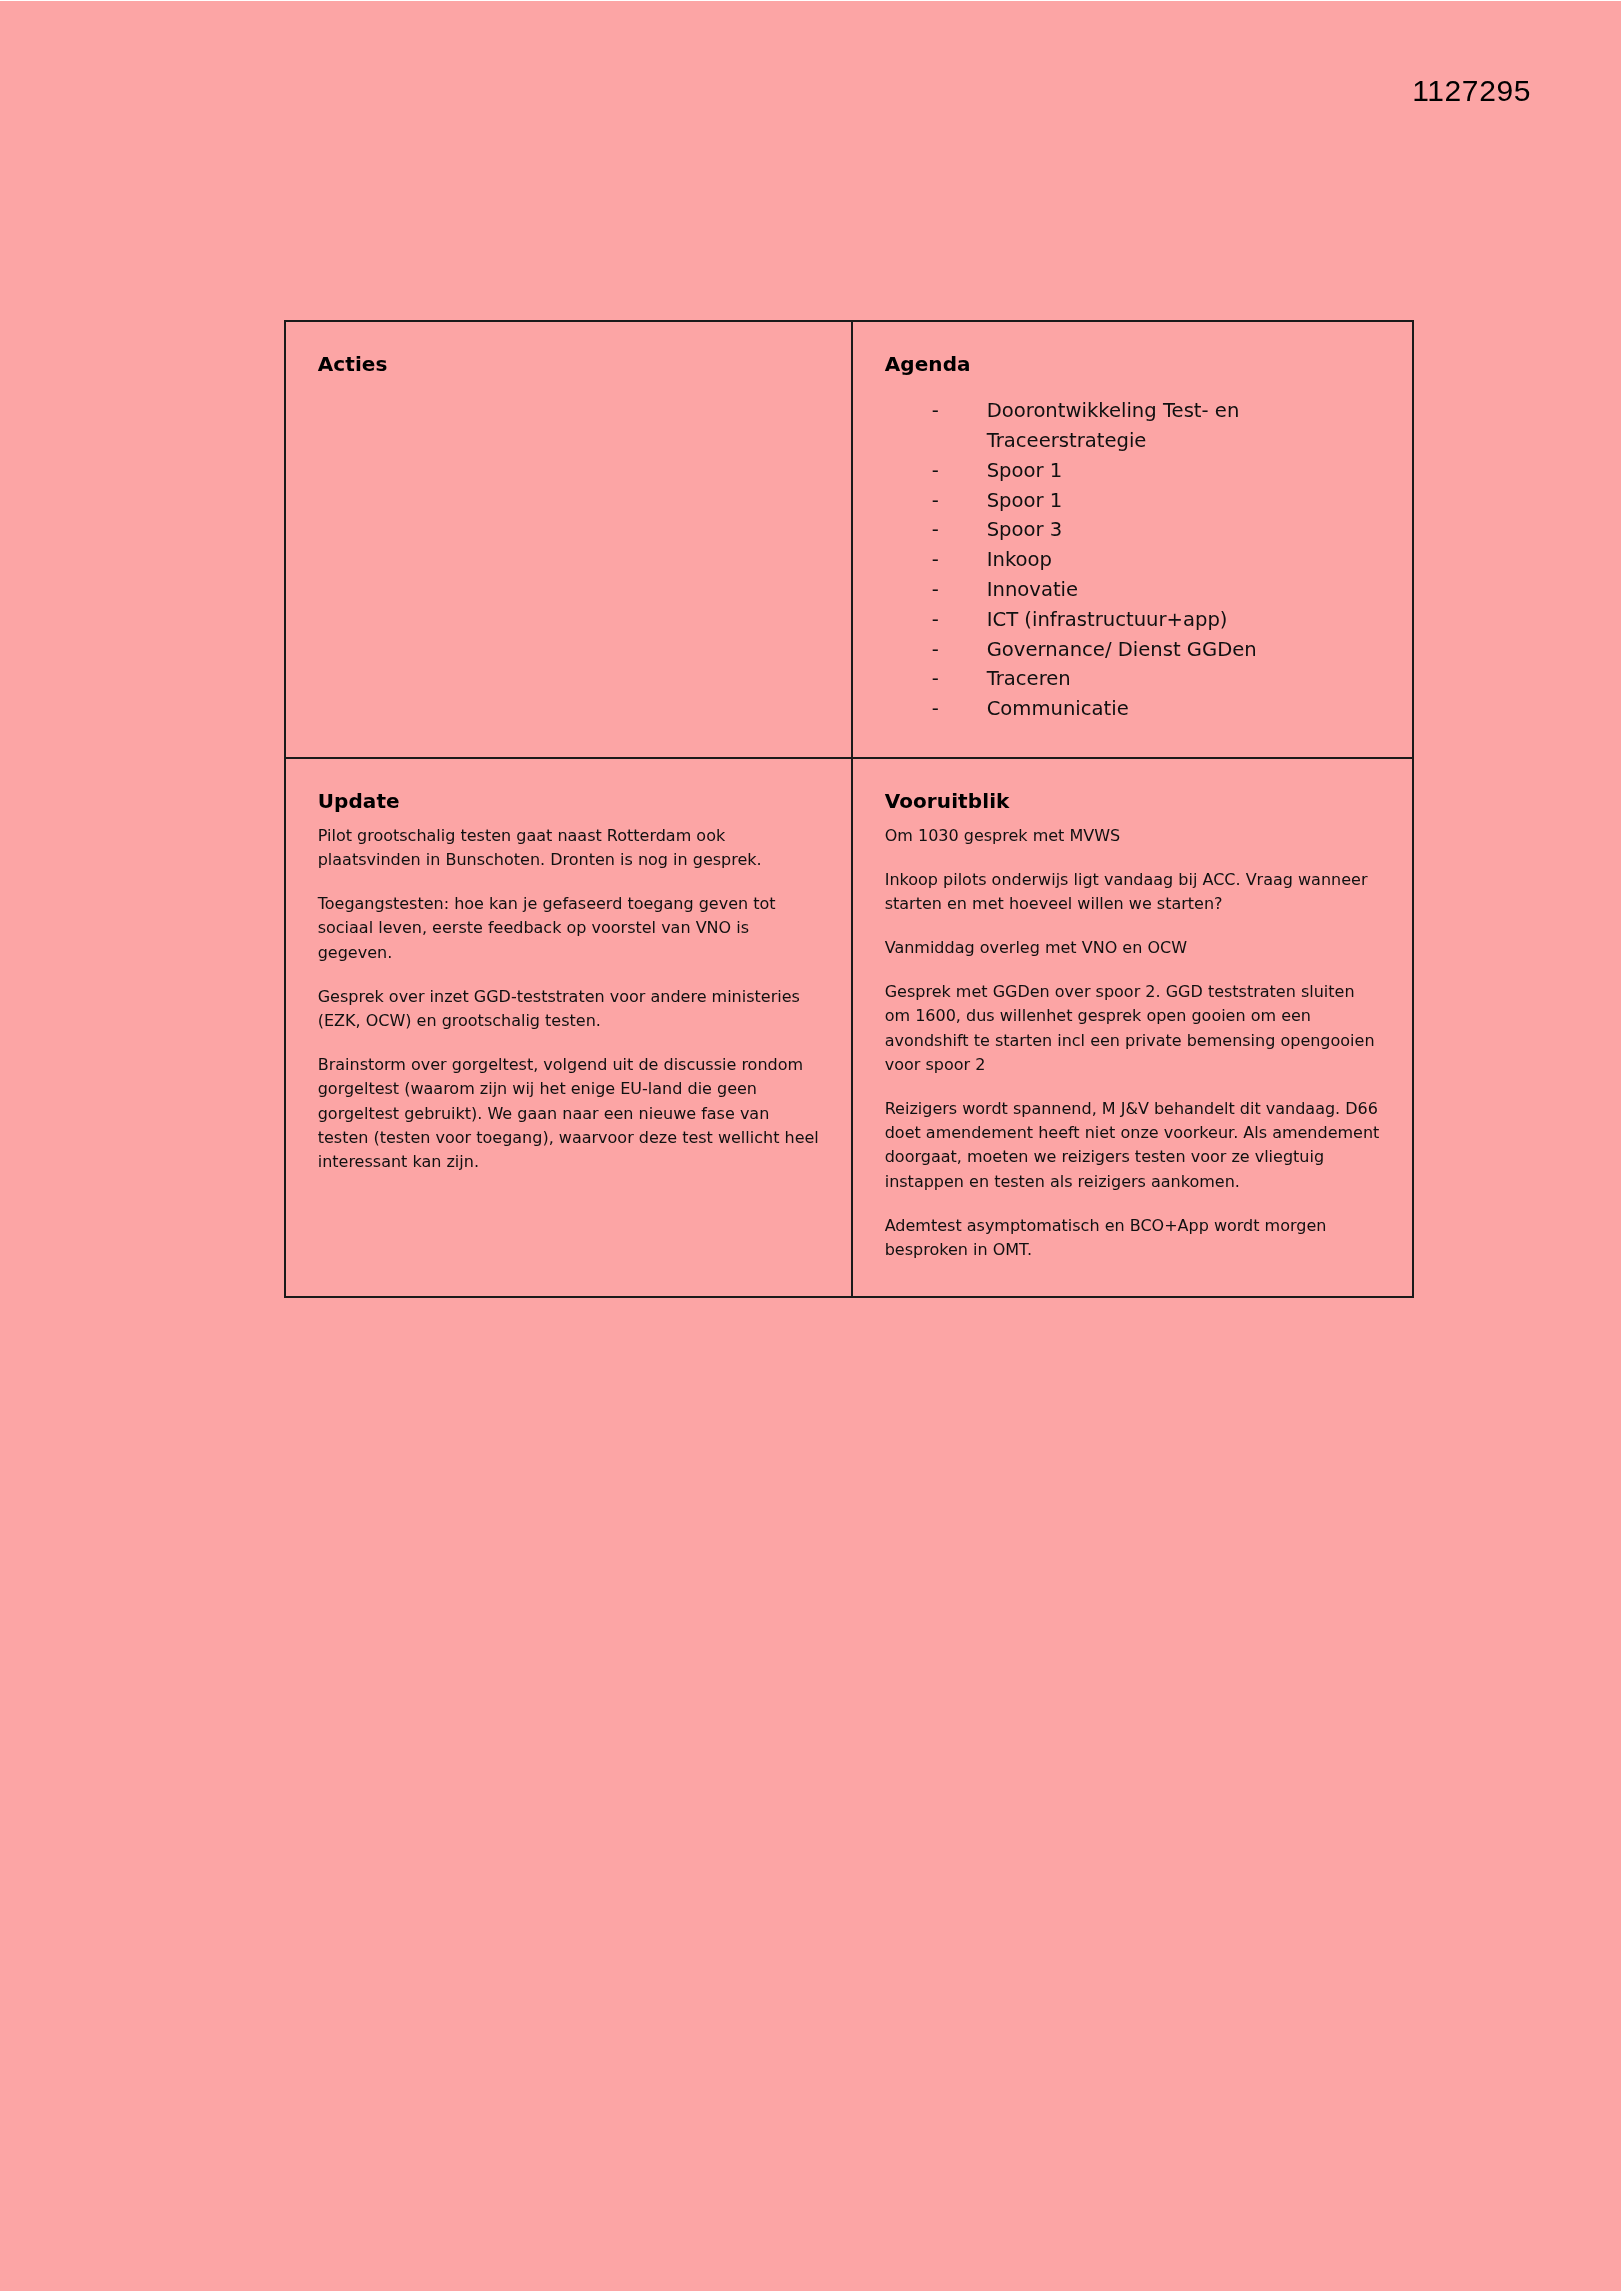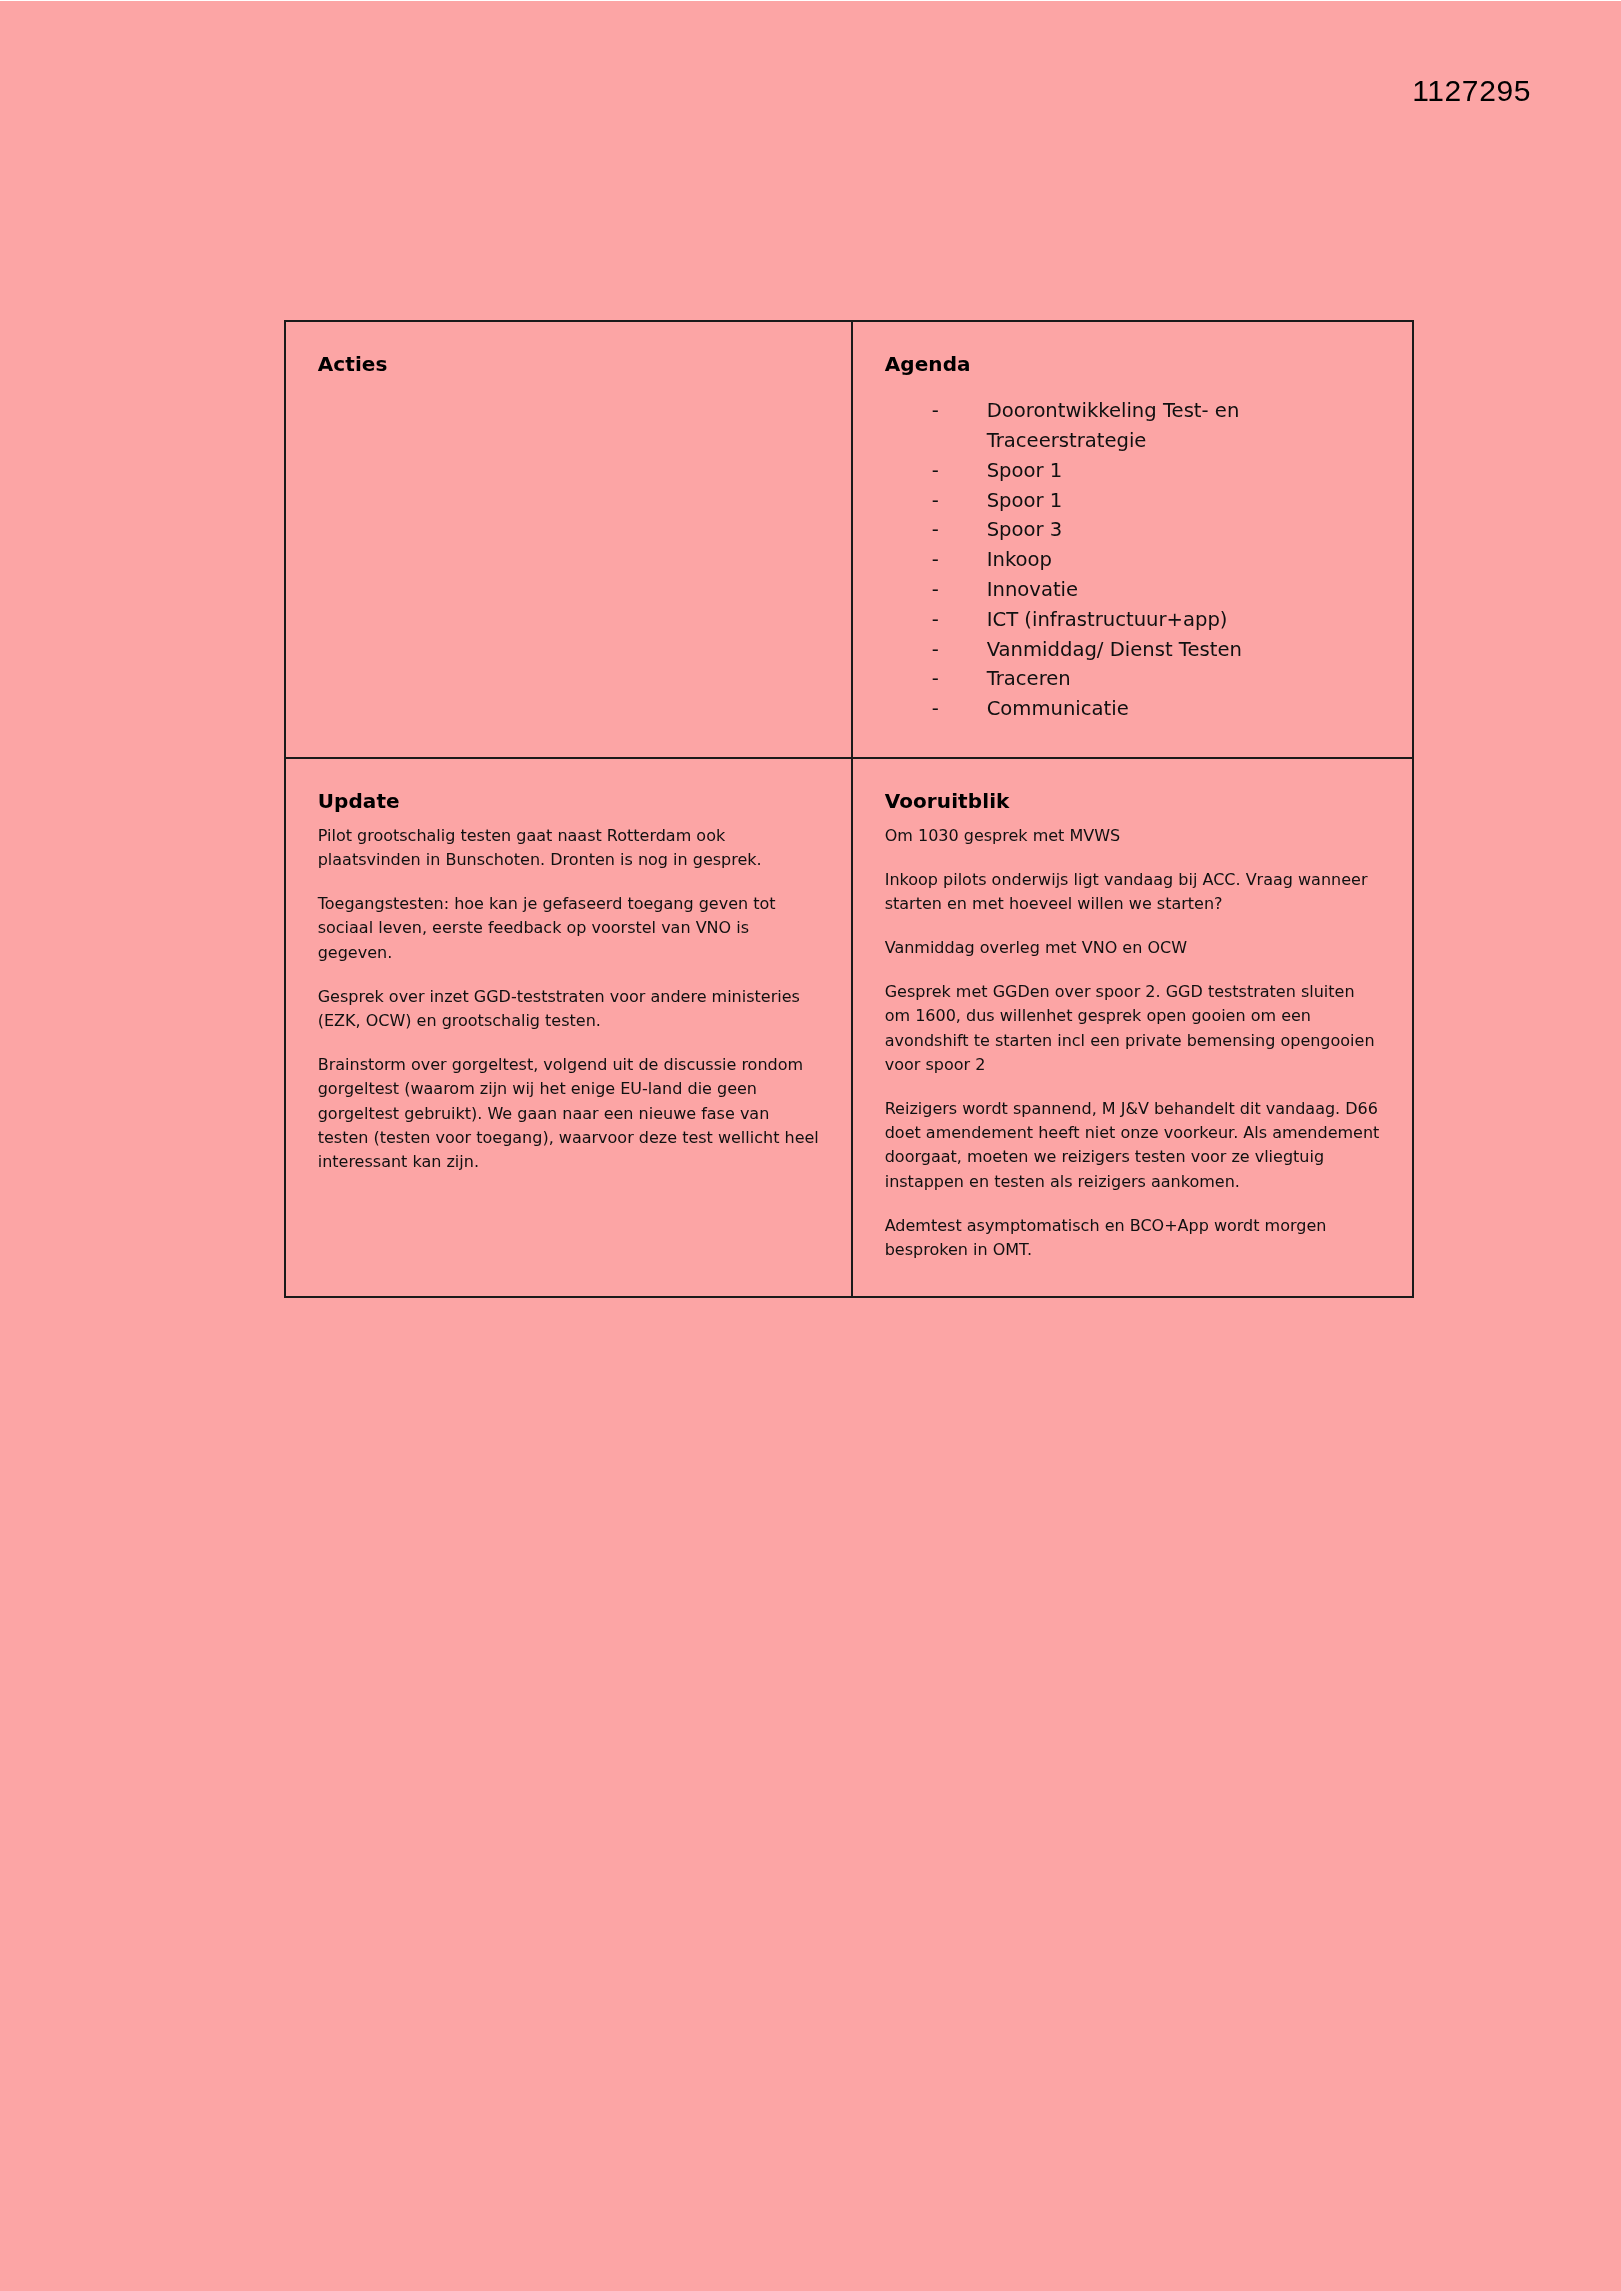--- a/index.html
+++ b/index.html
@@ -141,21 +141,21 @@
           <div class="cell-inner row1">
             <div class="cell-head">Agenda</div>
             <ul class="agenda-list">
                 <li><span class="dash">-</span><span>Doorontwikkeling Test- en Traceerstrategie</span></li>
                 <li><span class="dash">-</span><span>Spoor 1</span></li>
                 <li><span class="dash">-</span><span>Spoor 1</span></li>
                 <li><span class="dash">-</span><span>Spoor 3</span></li>
                 <li><span class="dash">-</span><span>Inkoop</span></li>
                 <li><span class="dash">-</span><span>Innovatie</span></li>
                 <li><span class="dash">-</span><span>ICT (infrastructuur+app)</span></li>
-                <li><span class="dash">-</span><span>Vanmiddag/ Dienst Testen</span></li>
+                <li><span class="dash">-</span><span>Governance/ Dienst GGDen</span></li>
                 <li><span class="dash">-</span><span>Traceren</span></li>
                 <li><span class="dash">-</span><span>Communicatie</span></li>
               </ul>
           </div>
         </td>
       </tr>
       <tr>
         <td class="col-left">
           <div class="cell-inner row2">
             <div class="cell-head">Update</div>

